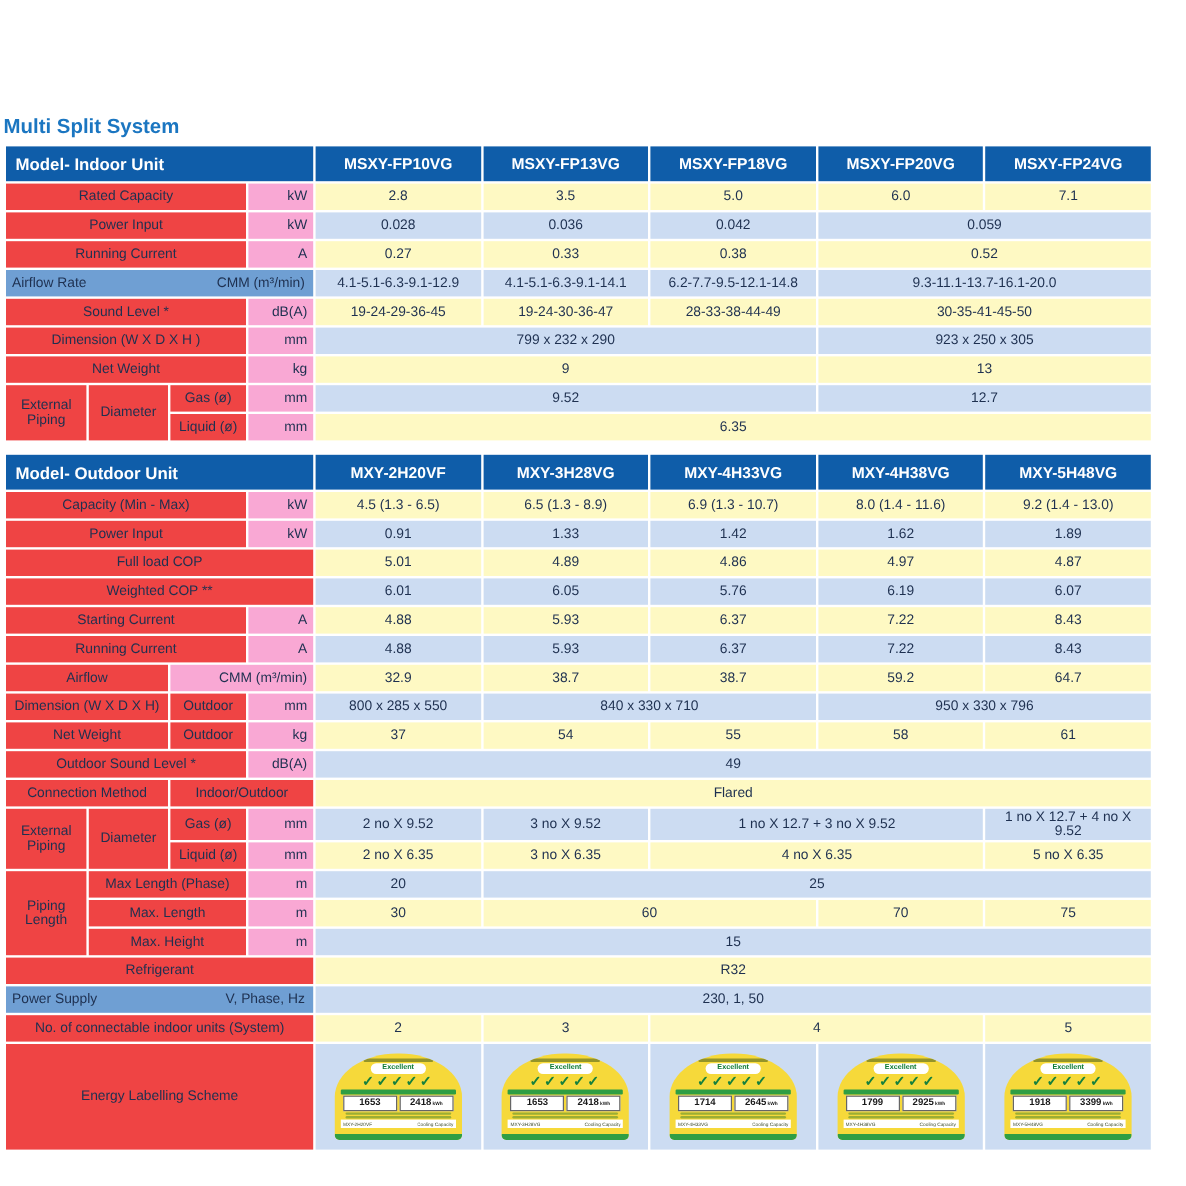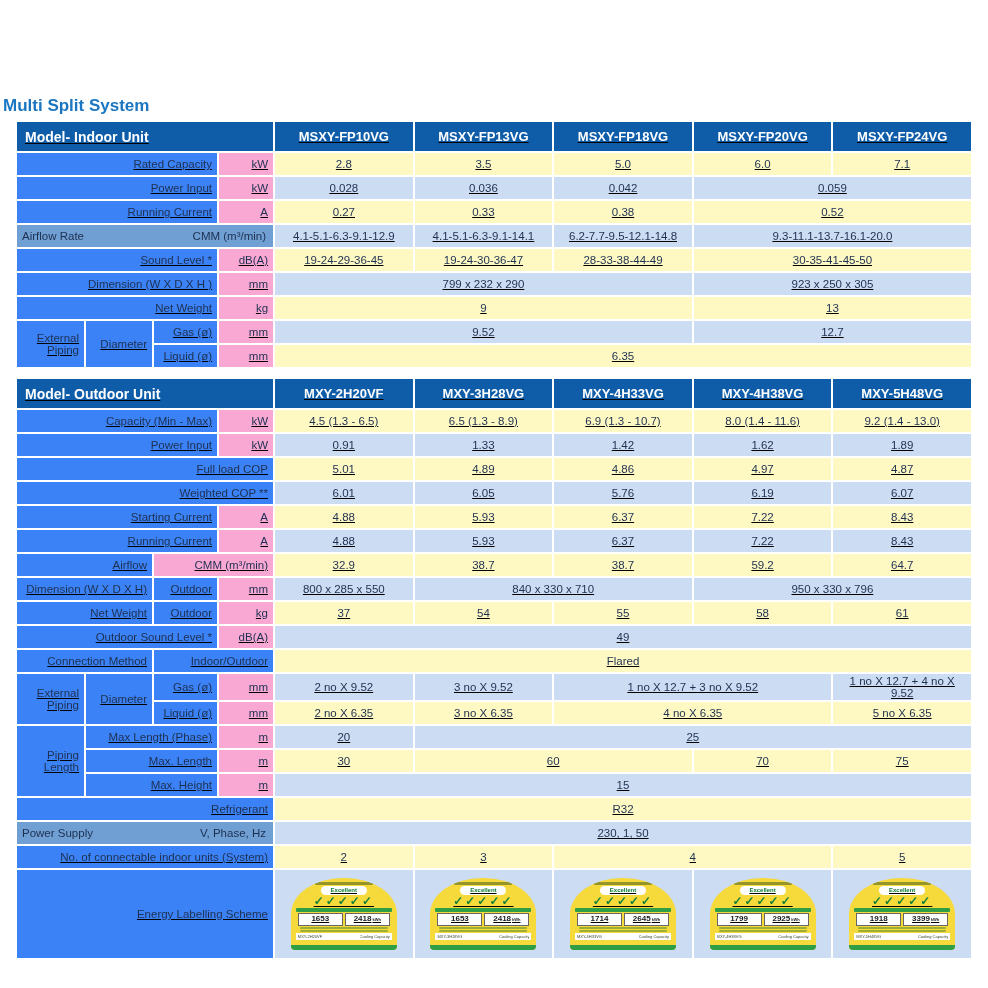--- a/index.html
+++ b/index.html
@@ -1,25 +1,25 @@
 <!DOCTYPE html>
 <html><head>
 <meta charset="utf-8">
 <style>
   html,body{margin:0;padding:0;background:#ffffff;width:988px;height:988px;overflow:hidden;
             font-family:"Liberation Sans", sans-serif;}
   .page{position:relative;width:988px;height:988px;}
   .title{position:absolute;left:3px;top:96px;font-size:17px;font-weight:bold;color:#1b76c1;}
-  .tables{position:absolute;left:15px;top:120px;width:958px;text-decoration:underline;}
+  .tables{position:absolute;left:3px;top:120px;width:958px;}
   table{border-collapse:separate;border-spacing:2px;table-layout:fixed;width:958px;background:#fff;}
   table + table{margin-top:8px;}
   td{font-size:11.5px;color:#1e3050;padding:1px 5px;height:20px;overflow:hidden;}
   td.head-label{background:#0f5da9;color:#fff;font-weight:bold;font-size:14px;text-align:left;height:27px;padding-left:8px;}
   td.head-model{background:#0f5da9;color:#fff;font-weight:bold;font-size:13px;text-align:center;height:27px;}
-  td.lab{background:#3b82f6;text-align:right;}
+  td.lab{background:#ef4444;text-align:center;}
   td.unit{background:#f9a8d4;text-align:right;}
   td.labsplit{background:#6f9fd3;}
   td.labsplit .ls-l{float:left;}
   td.labsplit .ls-r{float:right;padding-right:2px;}
   td.val{text-align:center;}
   td.m{background:#fef9c3;}
   td.l{background:#ccdcf2;}
   td.energy{height:86px;vertical-align:middle;}
   
   .badge{width:106px;height:72px;margin:2px auto;background:#f6d93a;

